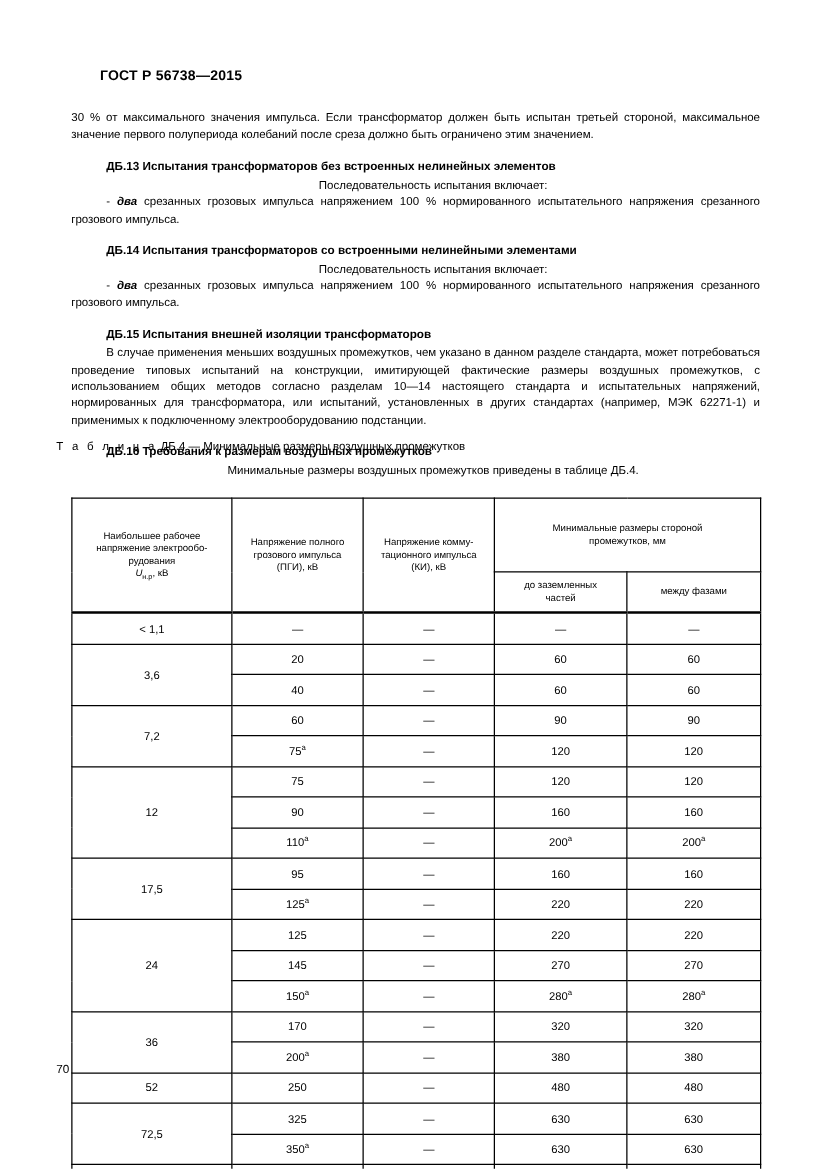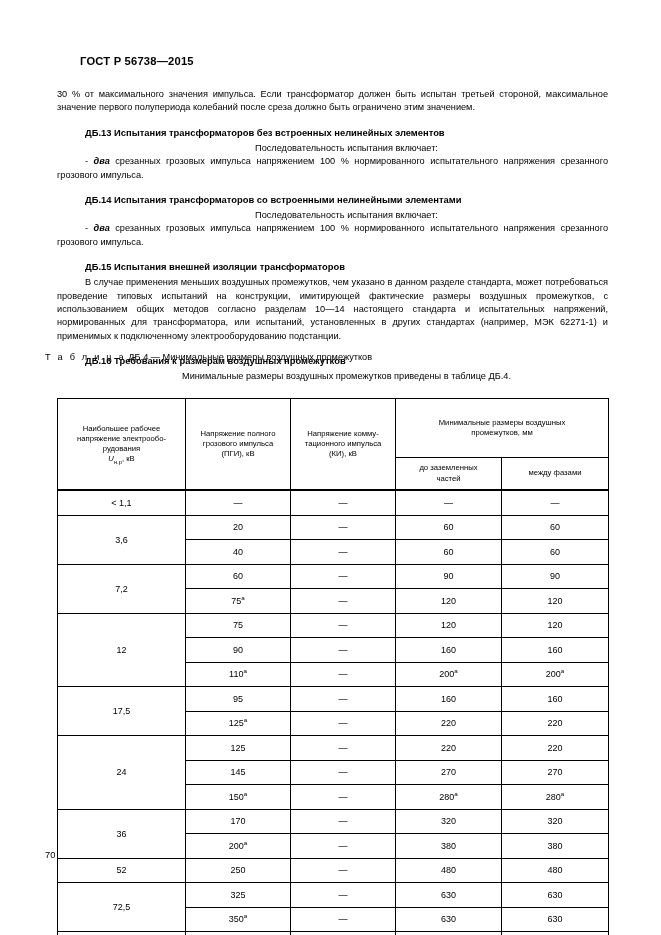--- a/index.html
+++ b/index.html
@@ -212,21 +212,21 @@
           <span>Напряжение полного</span><br>
           <span>грозового импульса</span><br>
           <span>(ПГИ), кВ</span>
         </th>
         <th rowspan="2">
           <span>Напряжение комму-</span><br>
           <span>тационного импульса</span><br>
           <span>(КИ), кВ</span>
         </th>
         <th colspan="2">
-          <span>Минимальные размеры воздушных</span><br>
+          <span>Минимальные размеры стороной</span><br>
           <span>промежутков, мм</span>
         </th>
       </tr>
       <tr class="sub-hdr">
         <th>
           <span>до заземленных</span><br>
           <span>частей</span>
         </th>
         <th>между фазами</th>
       </tr>

